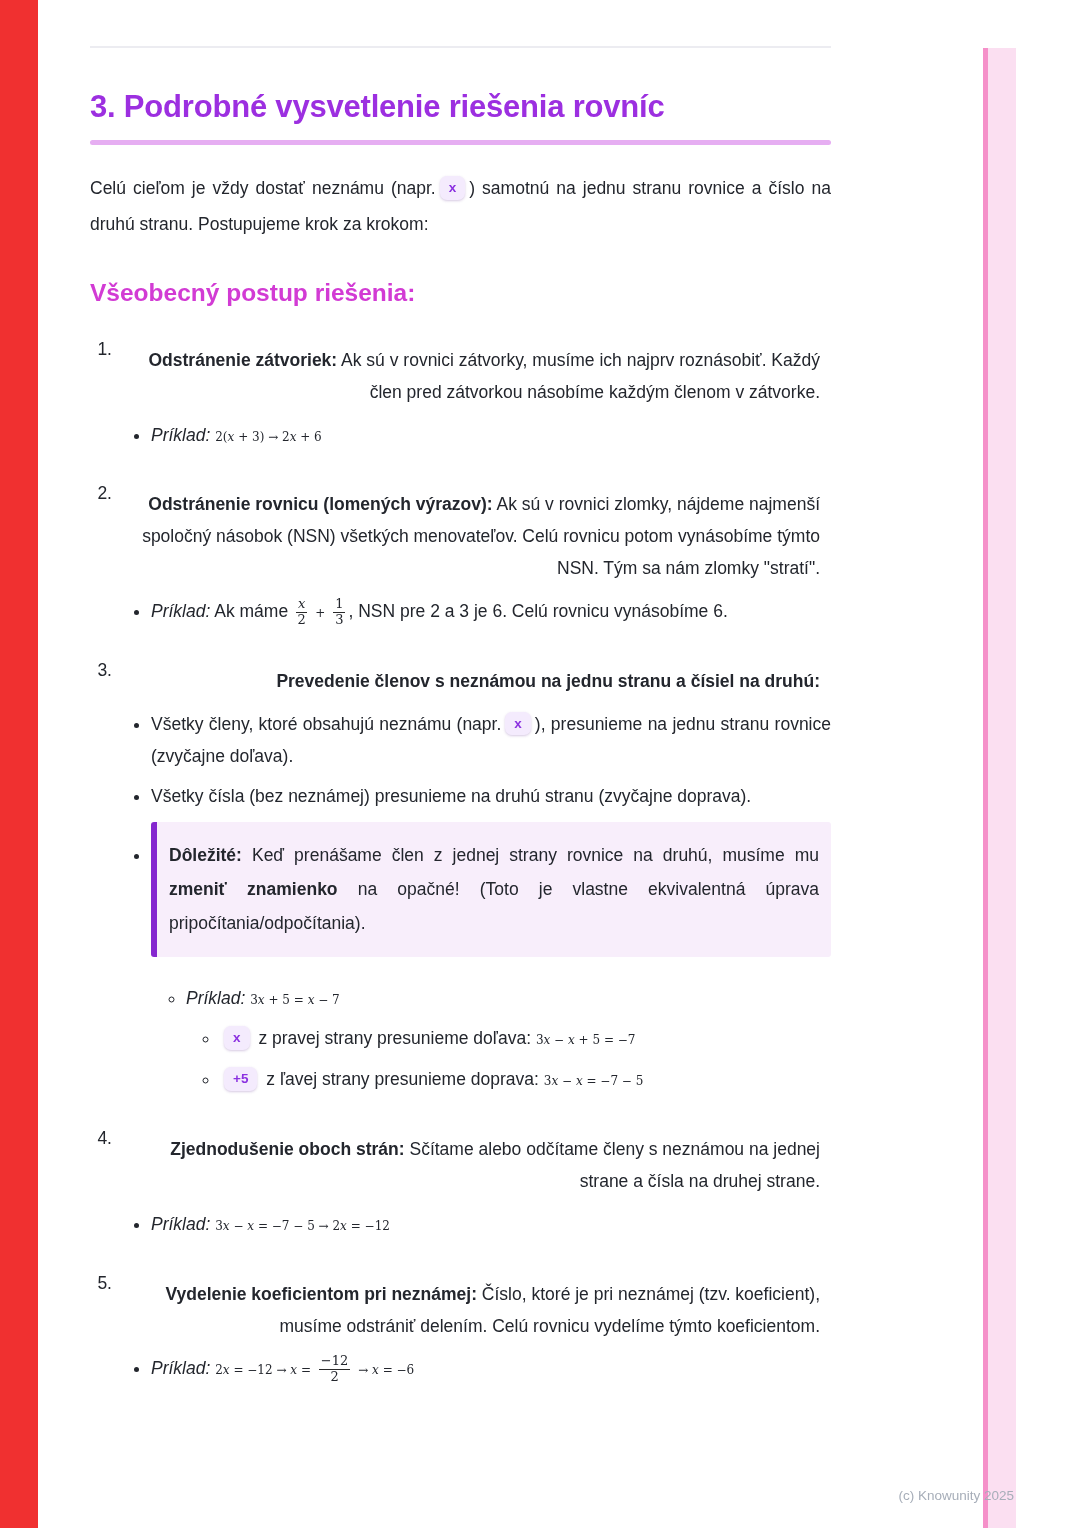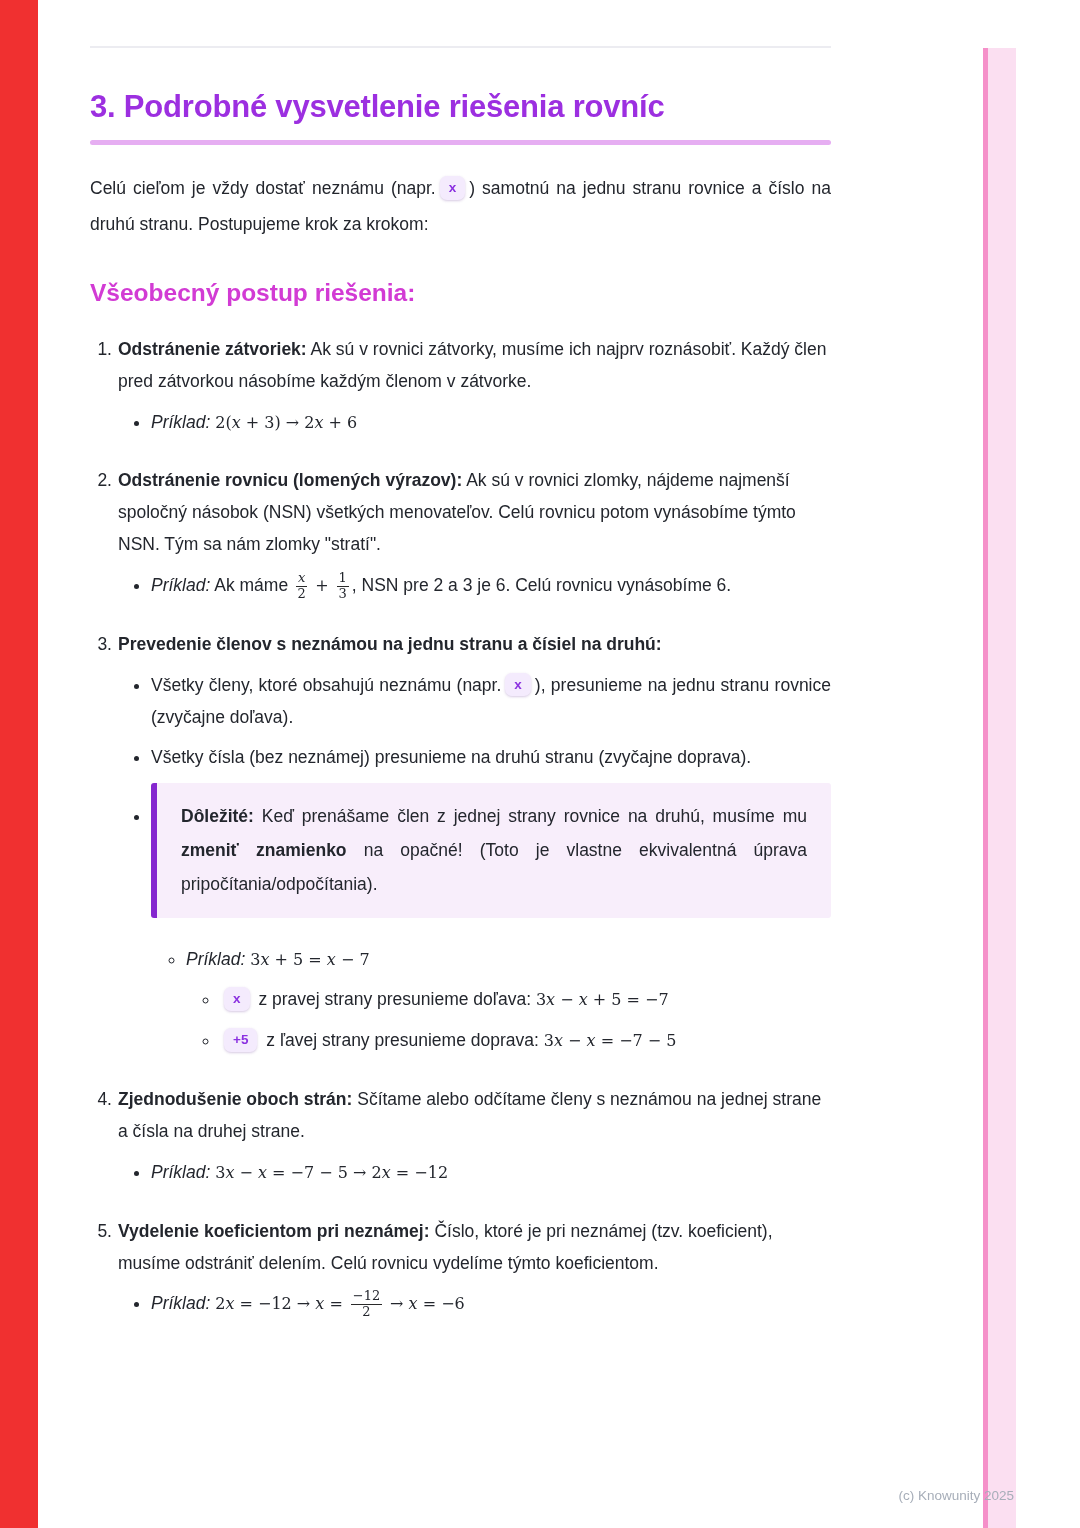--- a/index.html
+++ b/index.html
@@ -14,37 +14,37 @@
   .content { position: relative; margin-left: 90px; width: 741px; padding-top: 46px; z-index: 2; }
   .top-line { height: 2px; background: #ececf1; }
   h1 { margin: 40px 0 0; font-size: 31px; line-height: 1.2; color: var(--title-purple, #9c2fe0); letter-spacing: -0.2px; }
   .rule { height: 5px; border-radius: 3px; margin-top: 15px; background: var(--rule-pink, #e6aef2); }
   .intro { margin: 26px 0 0; line-height: 2.05; text-align: justify; }
   h2 { margin: 36px 0 0; font-size: 24.5px; color: var(--subtitle-magenta, #d23bd4); }
   .steps { margin-top: 12px; }
   .step { display: flex; margin-top: 27px; }
   .step-num { min-width: 22px; margin-right: 6px; text-align: right; line-height: 1.82; }
   .step-body { flex: 1; min-width: 0; }
-  .step-text { margin: 0; line-height: 1.82; }
+  .step-text { margin: 11px; line-height: 1.82; text-align: right; }
   strong { font-weight: 700; }
   .bullets { margin: 9px 0 0; padding-left: 33px; }
   .bullets li { margin-top: 9px; line-height: 1.82; }
   .lvl1 { list-style: disc; }
   .lvl2 { list-style: circle; padding-left: 68px; margin-top: 4px; }
   .lvl3 { list-style: circle; padding-left: 34px; margin-top: 4px; }
   .just { text-align: justify; }
   .exlabel { font-style: italic; }
-  .math { font-family: "DejaVu Serif", serif; font-size: 16px; }
+  .math { font-family: "DejaVu Serif", serif; font-size: 12px; }
   .math i { font-style: italic; }
   .chip { display: inline-block; background: var(--chip-bg, #f4ebfd); color: var(--chip-text, #8b31e0);
     font-weight: 700; font-size: 13.5px; line-height: 1; padding: 5px 9px; border-radius: 7px;
     box-shadow: 0 1px 2.5px rgba(90,40,140,.25); margin: 0 4px; vertical-align: 2px; }
   .callout-li { margin-top: 20px; }
   .callout { background: var(--callout-bg, #f8eefb); border-left: 6px solid var(--callout-border, #8527cf);
-    border-radius: 3px; padding: 16px 24px; margin: 2px 0 26px; }
+    border-radius: 3px; padding: 16px 12px; margin: 2px 0 26px; }
   .callout p { margin: 0; line-height: 1.95; text-align: justify; }
   .frac { display: inline-flex; flex-direction: column; align-items: center;
     font-family: "DejaVu Serif", serif; font-size: 13px; line-height: 1.15;
     vertical-align: middle; margin: 0 3px; }
   .fnum { border-bottom: 1px solid #2a2a2a; padding: 0 2px; }
   .footer { position: absolute; right: 66px; bottom: 25px; font-size: 13.5px; color: var(--muted, #a7aeb9); z-index: 3; }
 </style>
 </head>
 <body>
 

